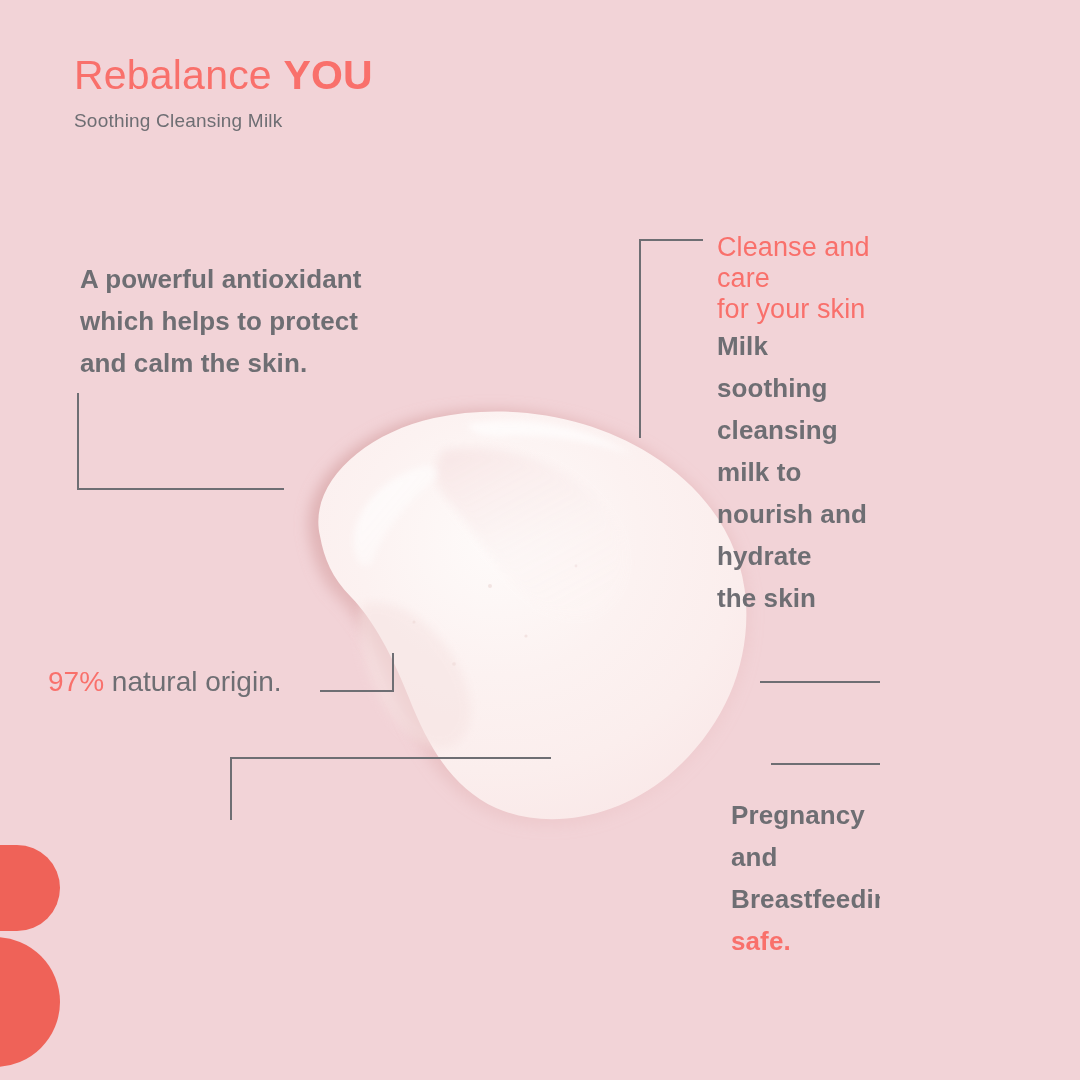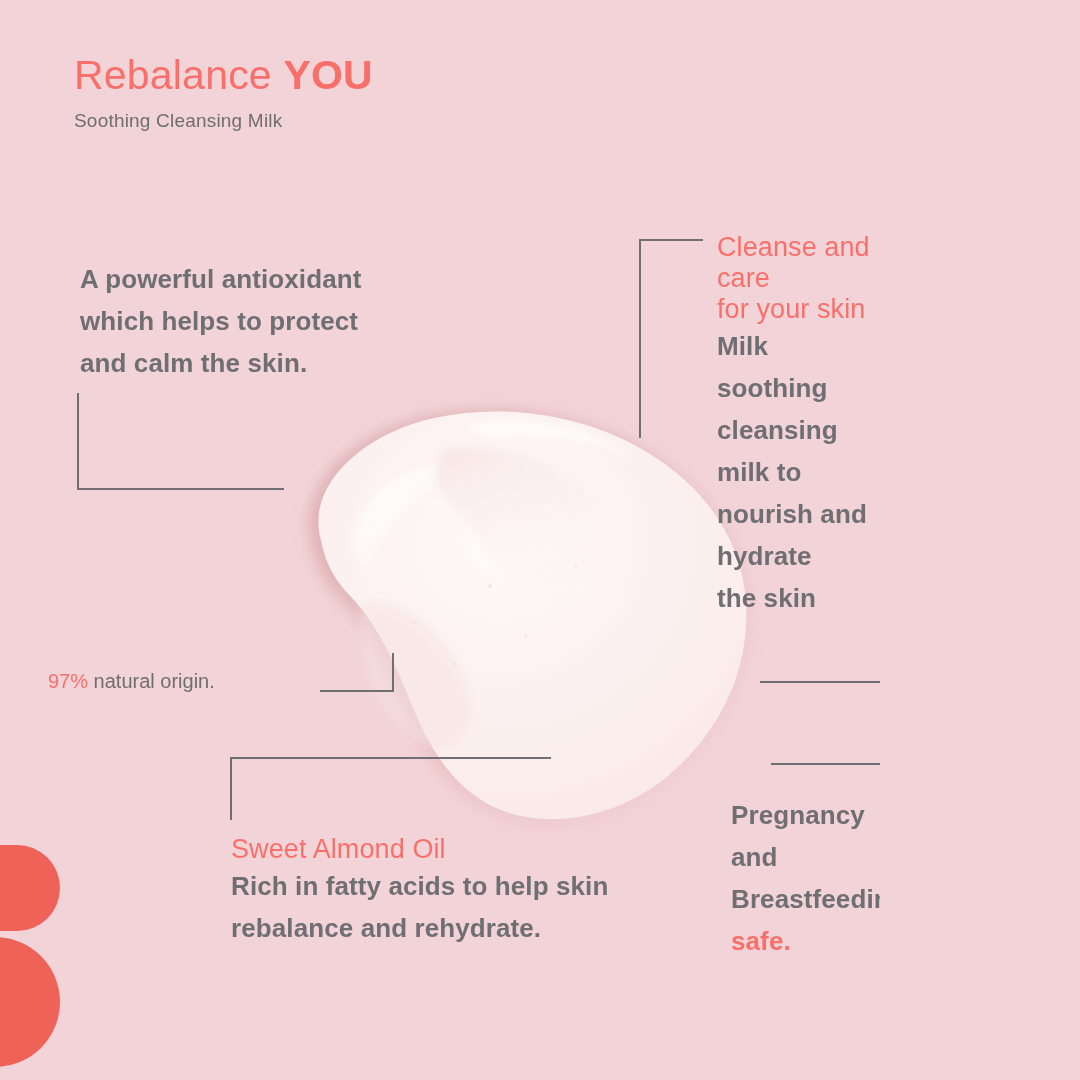--- a/index.html
+++ b/index.html
@@ -28,21 +28,21 @@
   .title .bold{font-weight:700;}
   .subtitle{position:absolute;left:74px;top:110px;font-size:19px;color:#6e6e73;
             font-weight:300;letter-spacing:.2px;white-space:nowrap;}
 
   
   .callout{position:absolute;}
   .c-head{color:#f9706b;font-size:27px;font-weight:300;line-height:31px;
           letter-spacing:.1px;white-space:pre-line;}
   .c-body{color:#6e6e73;font-size:26px;font-weight:700;line-height:42px;
           letter-spacing:.1px;white-space:pre-line;}
-  .plain{color:#6e6e73;font-size:20px;font-weight:300;line-height:31px;white-space:nowrap;}
+  .plain{color:#6e6e73;font-size:28px;font-weight:300;line-height:31px;white-space:nowrap;}
   .plain .hl{color:#f9706b;}
 
   
   .lines{position:absolute;left:0;top:0;width:1080px;height:1080px;pointer-events:none;}
 </style>
 </head>
 <body>
 
 <div id="stage">
 
@@ -166,24 +166,19 @@
 cleansing milk to
 nourish and hydrate
 the skin</div>
   </div>
 
 
   <div class="callout" style="left:48px;top:666px;">
     <div class="plain"><span class="hl">97%</span><span> natural origin.</span></div>
   </div>
 
-  <div class="callout" style="left:231px;top:834px;">
-    <div class="c-head">Sweet Almond Oil</div>
-    <div class="c-body">Rich in fatty acids to help skin
-rebalance and rehydrate.</div>
-  </div>
 
   <div class="callout" style="left:731px;top:794px;">
     <div class="c-body">Pregnancy and</div>
     <div class="c-body"><span>Breastfeeding </span><span style="color:#f9706b">safe.</span></div>
   </div>
 
 </div>
 
 </body></html>

